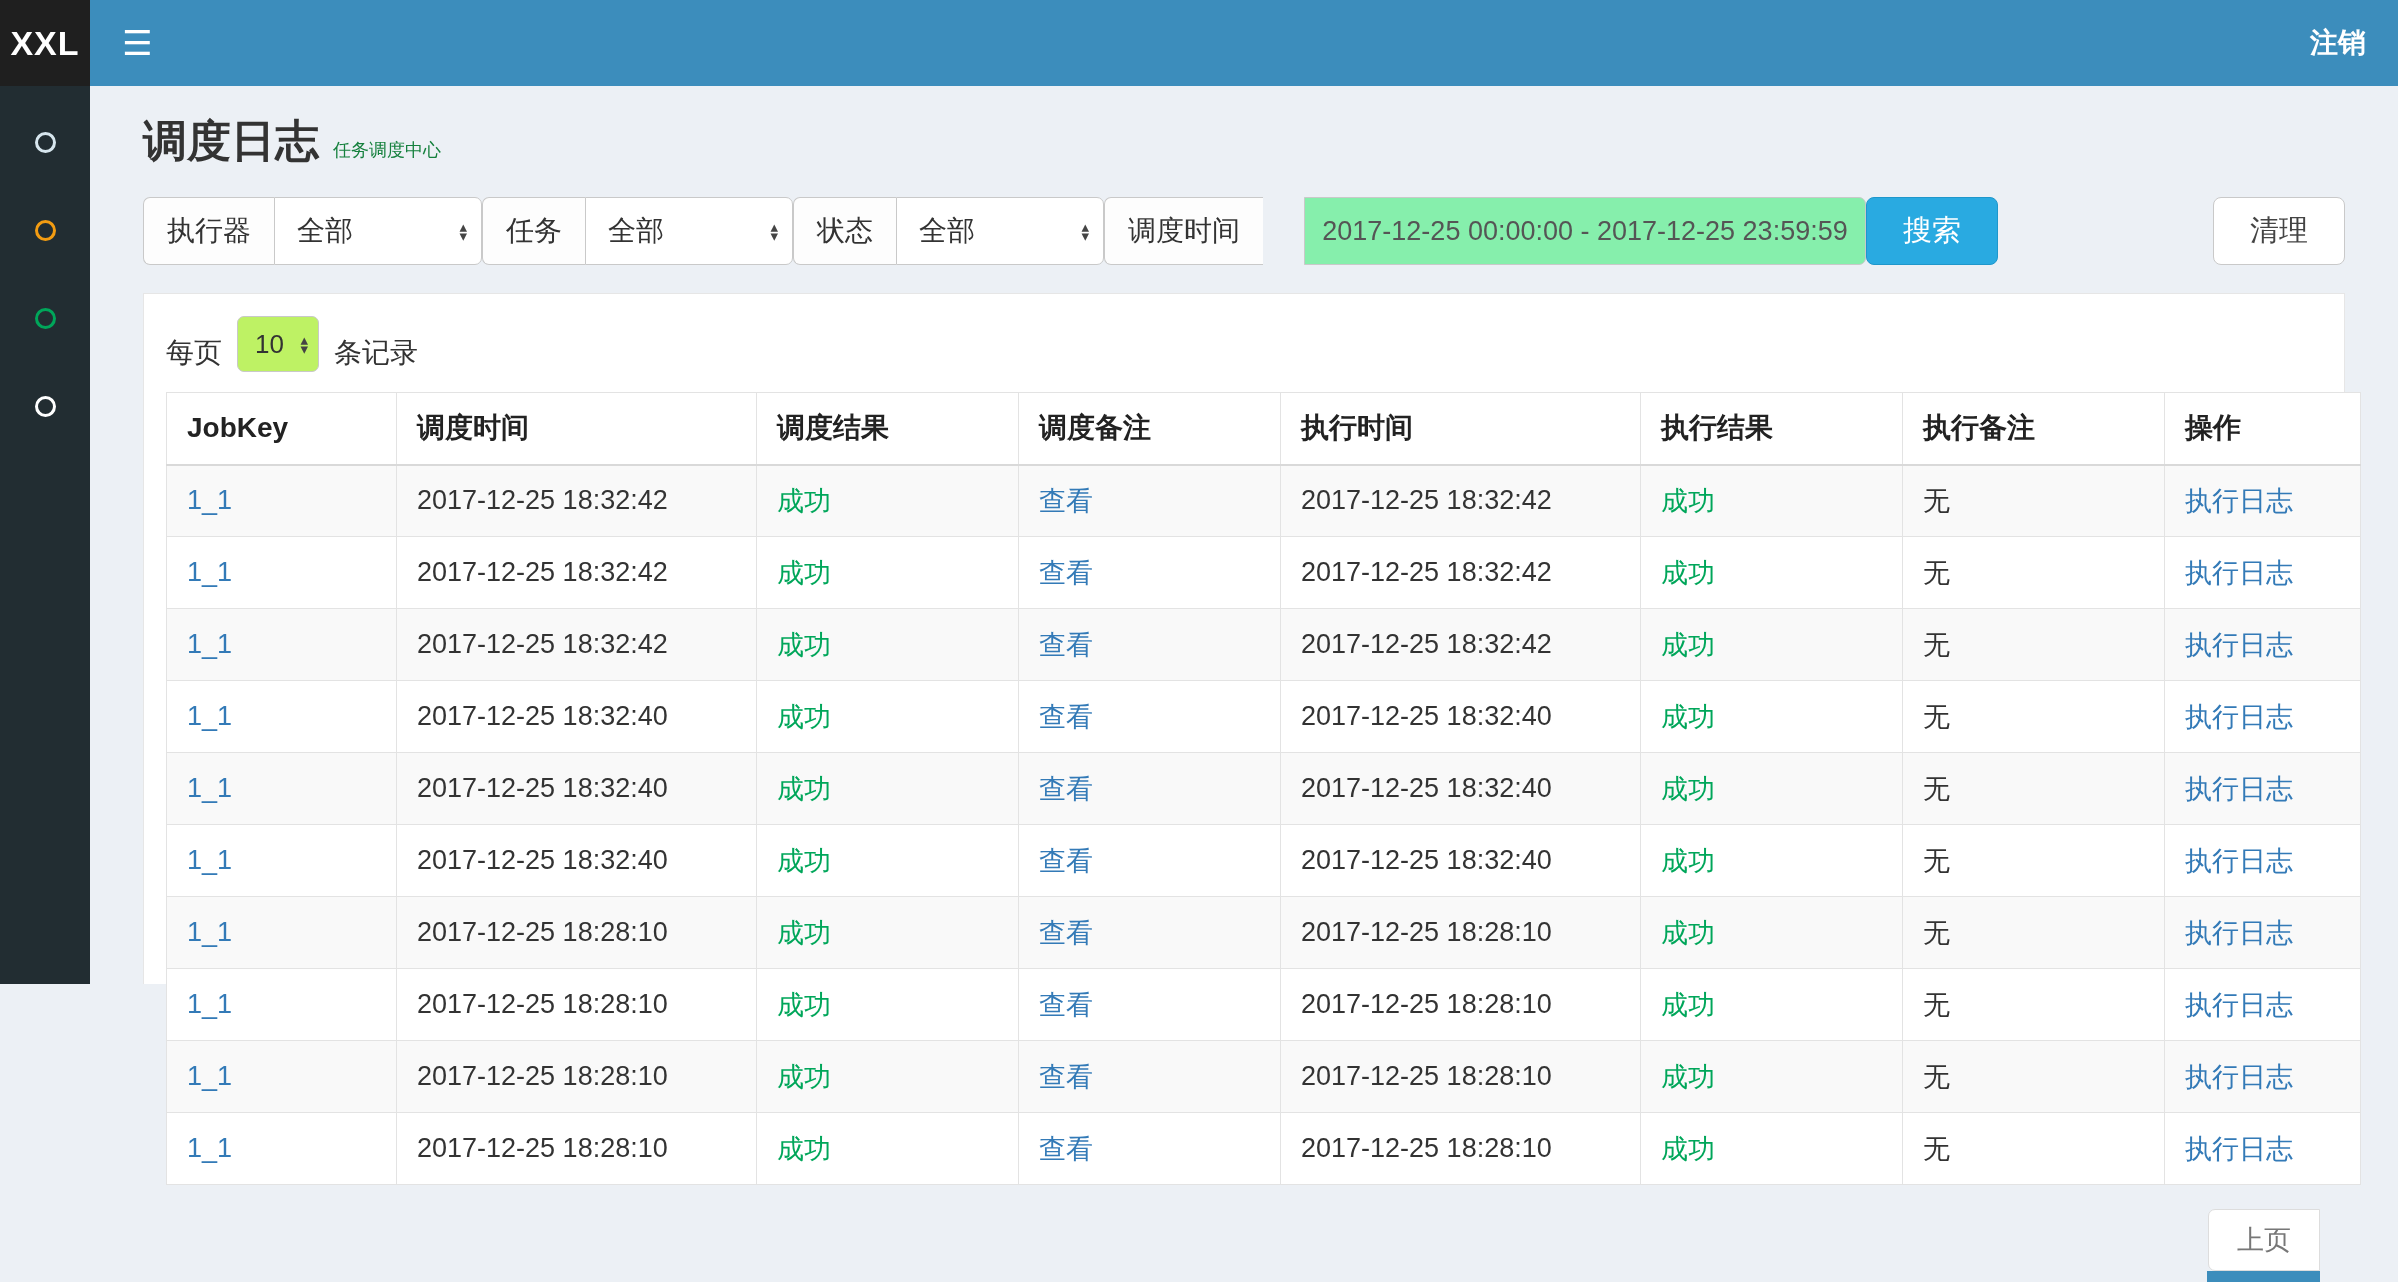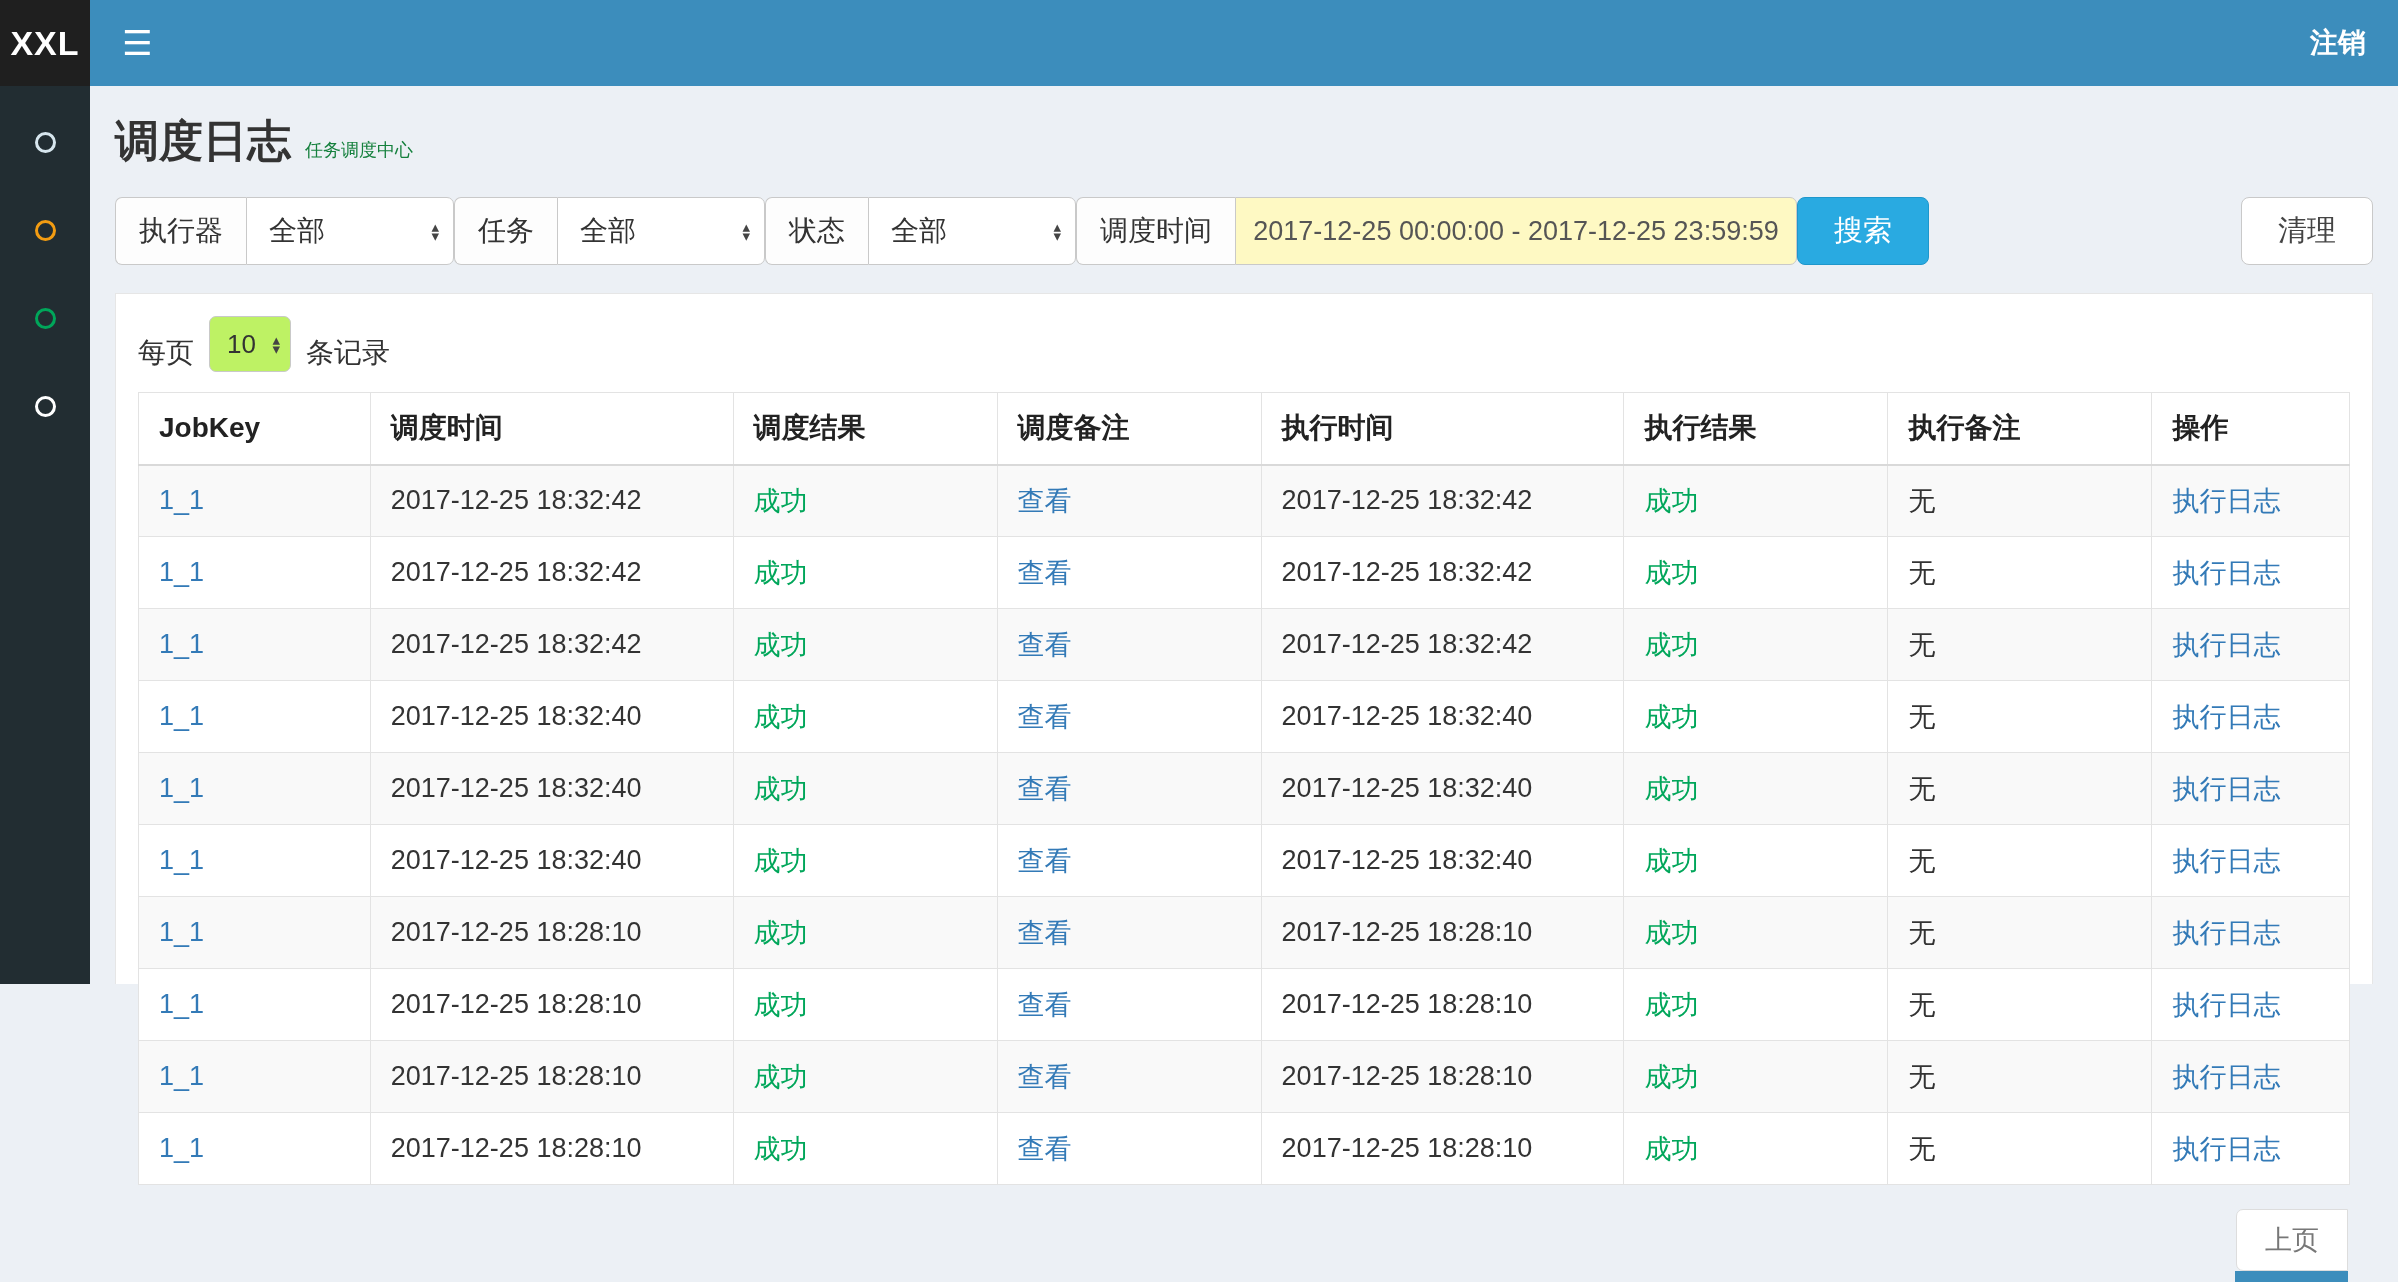--- a/index.html
+++ b/index.html
@@ -17,40 +17,40 @@
   .hamburger { font-size:34px; cursor:pointer; line-height:1; }
   .logout { margin-left:auto; font-size:28px; font-weight:bold; cursor:pointer; }
 
   
   .main { flex:1; display:flex; min-height:0; }
   .sidebar { width:90px; background:var(--sidebar,#222d32); padding-top:12px;
     display:flex; flex-direction:column; }
   .side-item { height:88px; display:flex; align-items:center; justify-content:center; cursor:pointer; }
   .side-dot { width:21px; height:21px; border:3px solid #fff; border-radius:50%; }
 
-  .content { flex:1; min-width:0; padding:26px 25px 0; display:flex; flex-direction:column; }
+  .content { flex:1; min-width:0; padding:26px 53px 0; display:flex; flex-direction:column; }
 
   .page-header { margin-bottom:26px; display:flex; align-items:baseline; }
   .page-title { font-size:44px; font-weight:bold; color:#333; }
   .page-subtitle { font-size:18px; color:#15803d; margin-left:14px; }
 
   
   .filter-row { display:flex; align-items:center; flex:0 0 auto; }
   .input-group { display:flex; height:68px; }
   .ig-addon { background:#fdfdfd; border:1px solid #c9c9c9; border-right:none;
     display:flex; align-items:center; padding:0 23px; font-size:28px; color:#333;
     border-radius:7px 0 0 7px; white-space:nowrap; }
   .ig-select { border:1px solid #c9c9c9; background:#fff; display:flex; align-items:center;
     justify-content:space-between; padding:0 14px 0 22px; font-size:28px; width:208px;
     border-radius:0 7px 7px 0; cursor:pointer; }
   .arrows { display:flex; flex-direction:column; align-items:center; color:#444;
     font-size:15px; line-height:0.62; }
-  .ig-input { border:1px solid #c9c9c9; background:#fef9c3; color:#555; width:562px;
+  .ig-input { border:1px solid #c9c9c9; background:#86efac; color:#555; width:562px;
     display:flex; align-items:center; justify-content:center; font-size:27px;
-    border-radius:0 7px 7px 0; white-space:nowrap; cursor:text; }
+    border-radius:0 7px 7px 0; white-space:nowrap; cursor:text;margin-left:41px; }
   .btn { height:68px; padding:0 36px; font-size:29px; border-radius:8px; display:flex;
     align-items:center; justify-content:center; cursor:pointer; border:1px solid transparent;
     white-space:nowrap; }
   .btn-search { background:var(--accent,#29aae1); color:#fff; border-color:#1f97cb; }
   .btn-clear { background:#fff; color:#444; border-color:#c9c9c9; margin-left:auto; }
 
   
   .panel { background:#fff; margin-top:28px; padding:22px 22px 0; flex:1; min-height:0;
     display:flex; flex-direction:column; border:1px solid #e6e6e6; border-bottom:none; }
 

